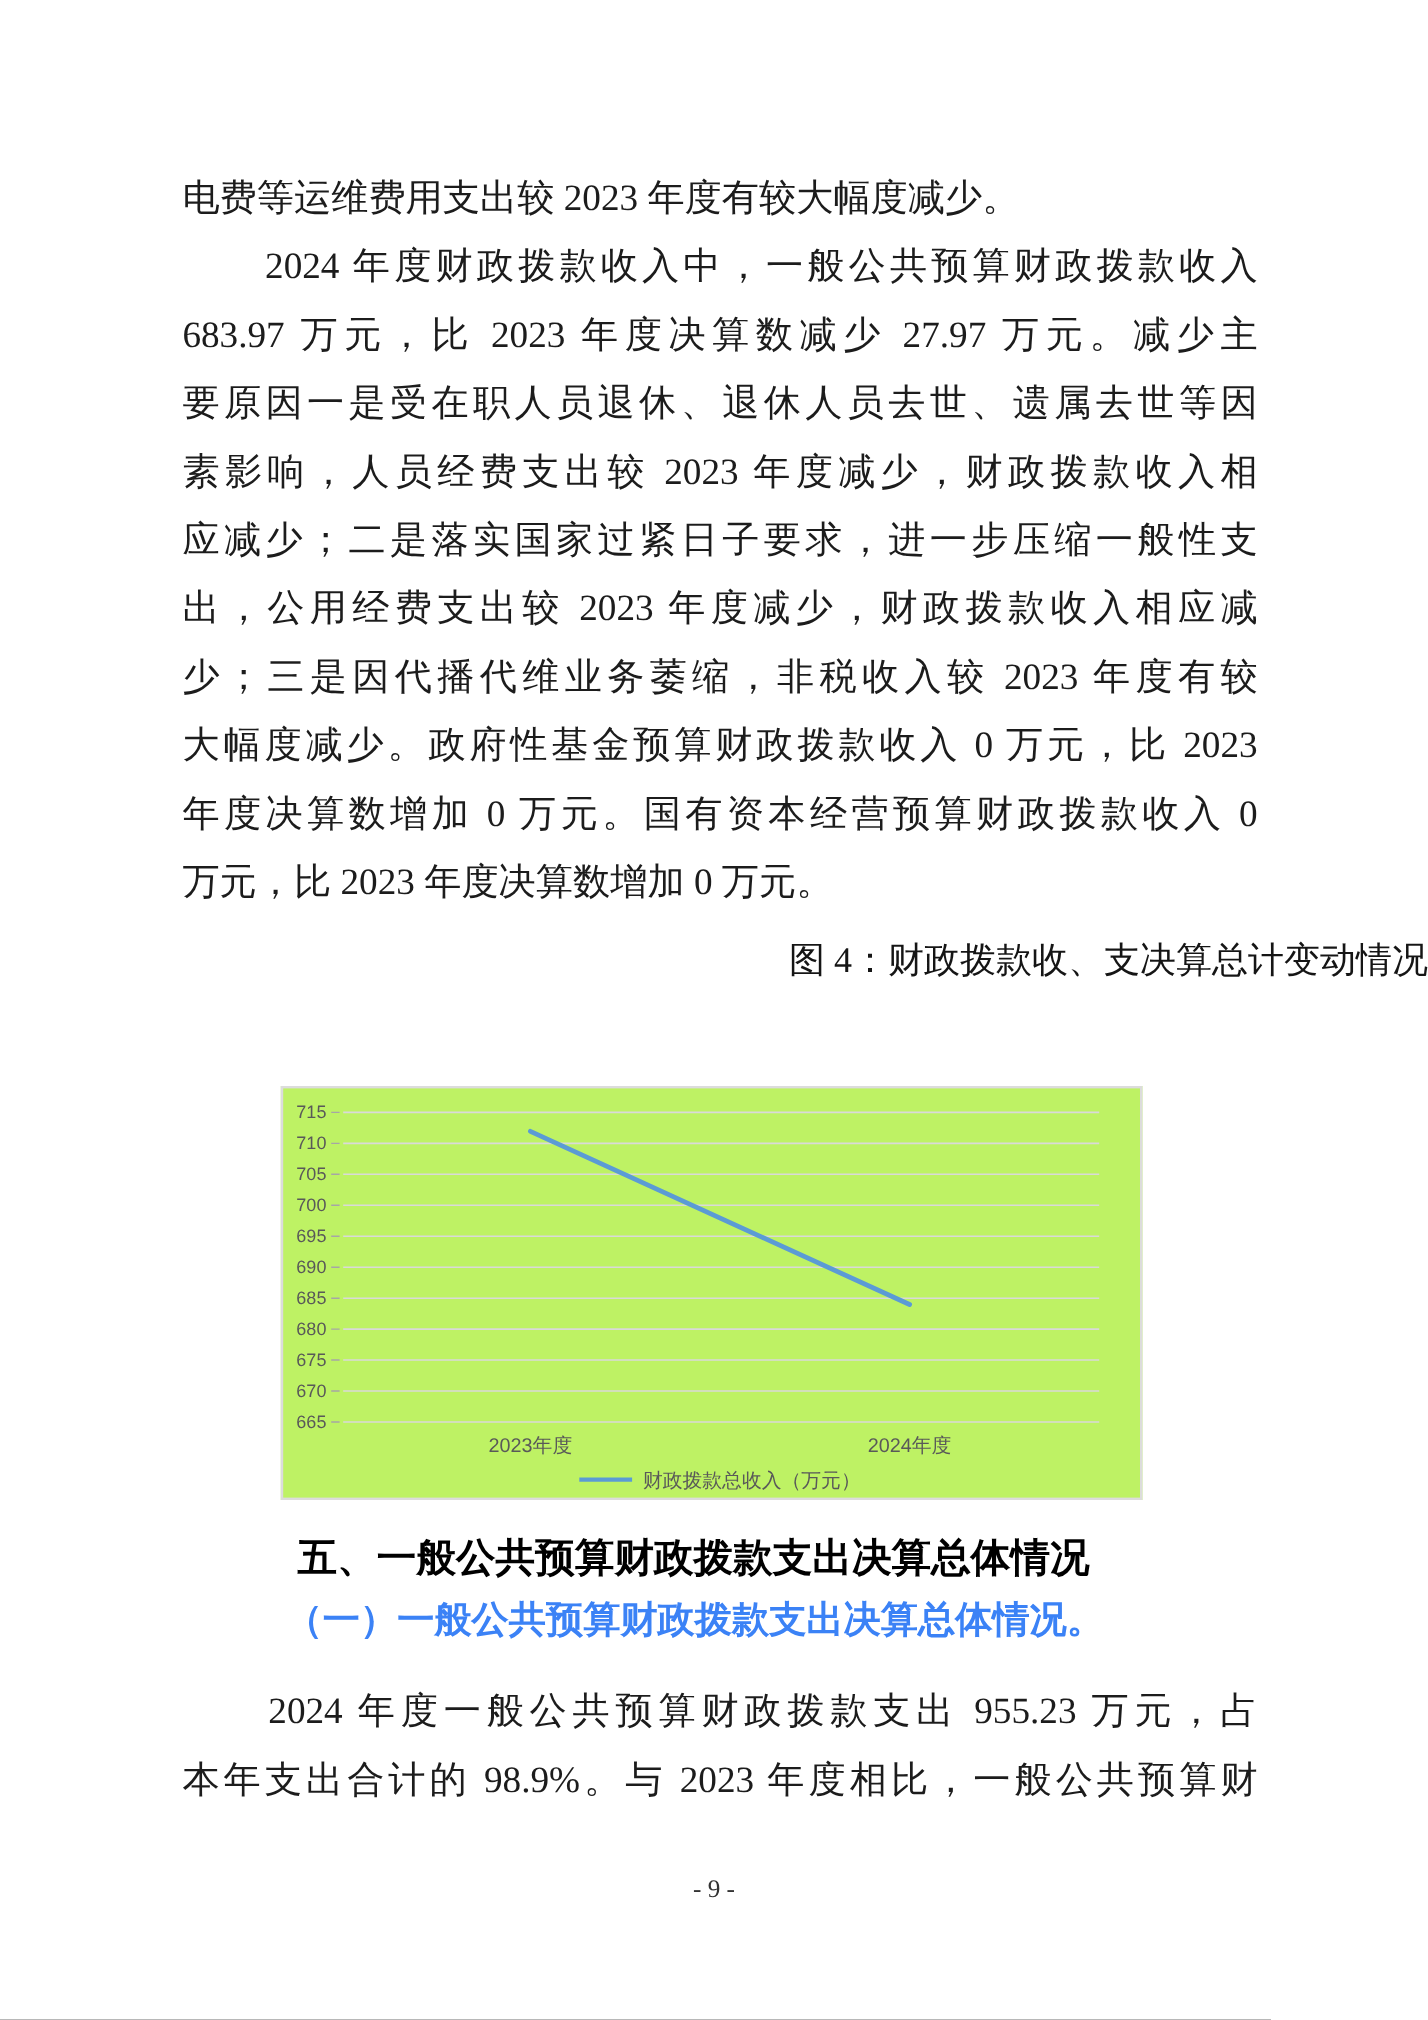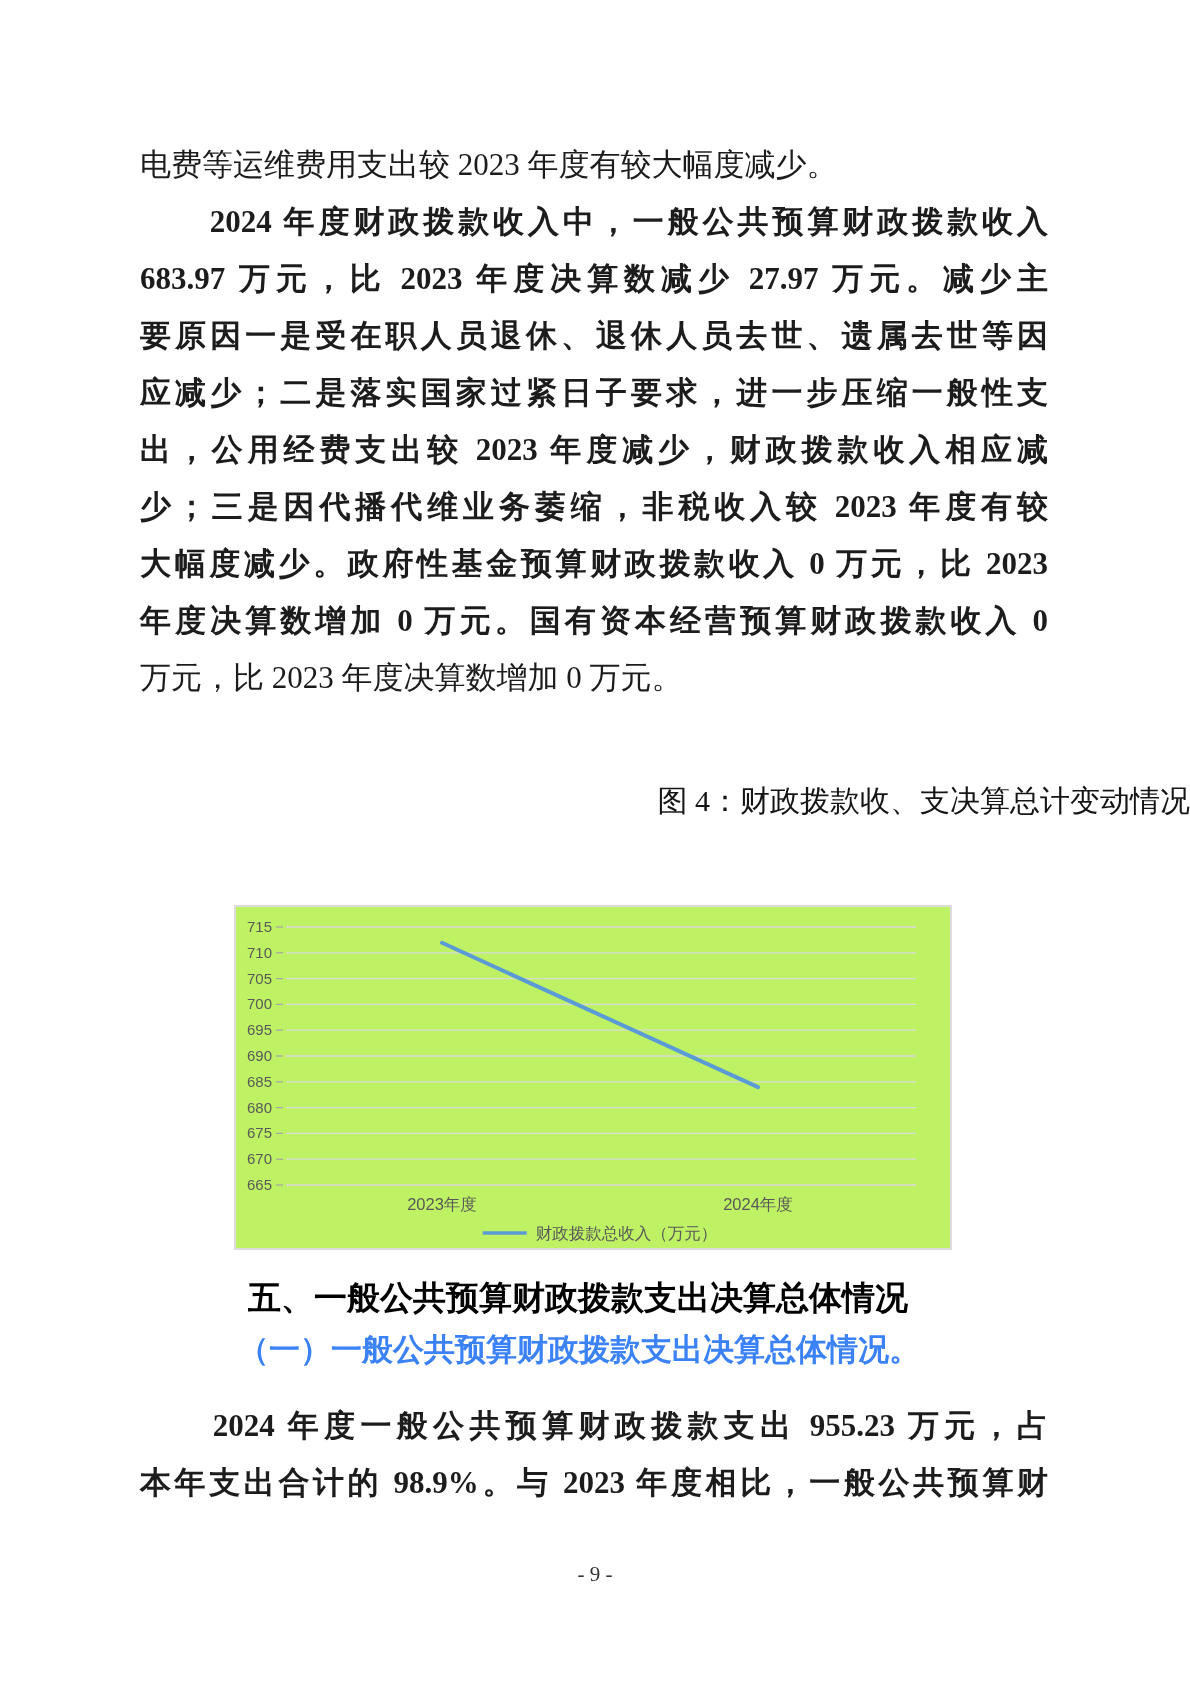--- a/index.html
+++ b/index.html
@@ -10,27 +10,26 @@
     overflow:hidden;
     font-family:"Liberation Serif","DejaVu Serif",serif;
     color:#1c1c1c;
   }
   .textblock{
     position:absolute;
     left:140px;width:908px;
     font-size:31px;line-height:57px;
     color:#1c1c1c;
   }
-  .tline{white-space:nowrap;}
+  .tline{white-space:nowrap;margin-left:12px;}
   .tline.just{
     white-space:normal;
     text-align:justify;
     text-align-last:justify;
     text-justify:inter-character;
-    font-weight:bold;
   }
   #textblock1{top:136px;}
   #textblock2{top:1397px;}
   .caption{
     position:absolute;top:782px;left:0;width:1190px;
     text-align:right;font-size:30px;line-height:38px;
     color:#151515;
   }
   .chart-box{
     position:absolute;left:234px;top:905px;
@@ -60,20 +59,21 @@
 <div class="page">
 
   <div id="textblock1" class="textblock">
     <div>
         <div class="tline">电费等运维费用支出较 2023 年度有较大幅度减少。</div>
       </div>
     <div>
         <div class="tline just">　　2024 年度财政拨款收入中，一般公共预算财政拨款收入</div>
         <div class="tline just">683.97 万元，比 2023 年度决算数减少 27.97 万元。减少主</div>
         <div class="tline just">要原因一是受在职人员退休、退休人员去世、遗属去世等因</div>
+        <div class="tline just">素影响，人员经费支出较 2023 年度减少，财政拨款收入相</div>
         <div class="tline just">应减少；二是落实国家过紧日子要求，进一步压缩一般性支</div>
         <div class="tline just">出，公用经费支出较 2023 年度减少，财政拨款收入相应减</div>
         <div class="tline just">少；三是因代播代维业务萎缩，非税收入较 2023 年度有较</div>
         <div class="tline just">大幅度减少。政府性基金预算财政拨款收入 0 万元，比 2023</div>
         <div class="tline just">年度决算数增加 0 万元。国有资本经营预算财政拨款收入 0</div>
         <div class="tline">万元，比 2023 年度决算数增加 0 万元。</div>
       </div>
   </div>
 
   <div class="caption">图 4：财政拨款收、支决算总计变动情况</div>

